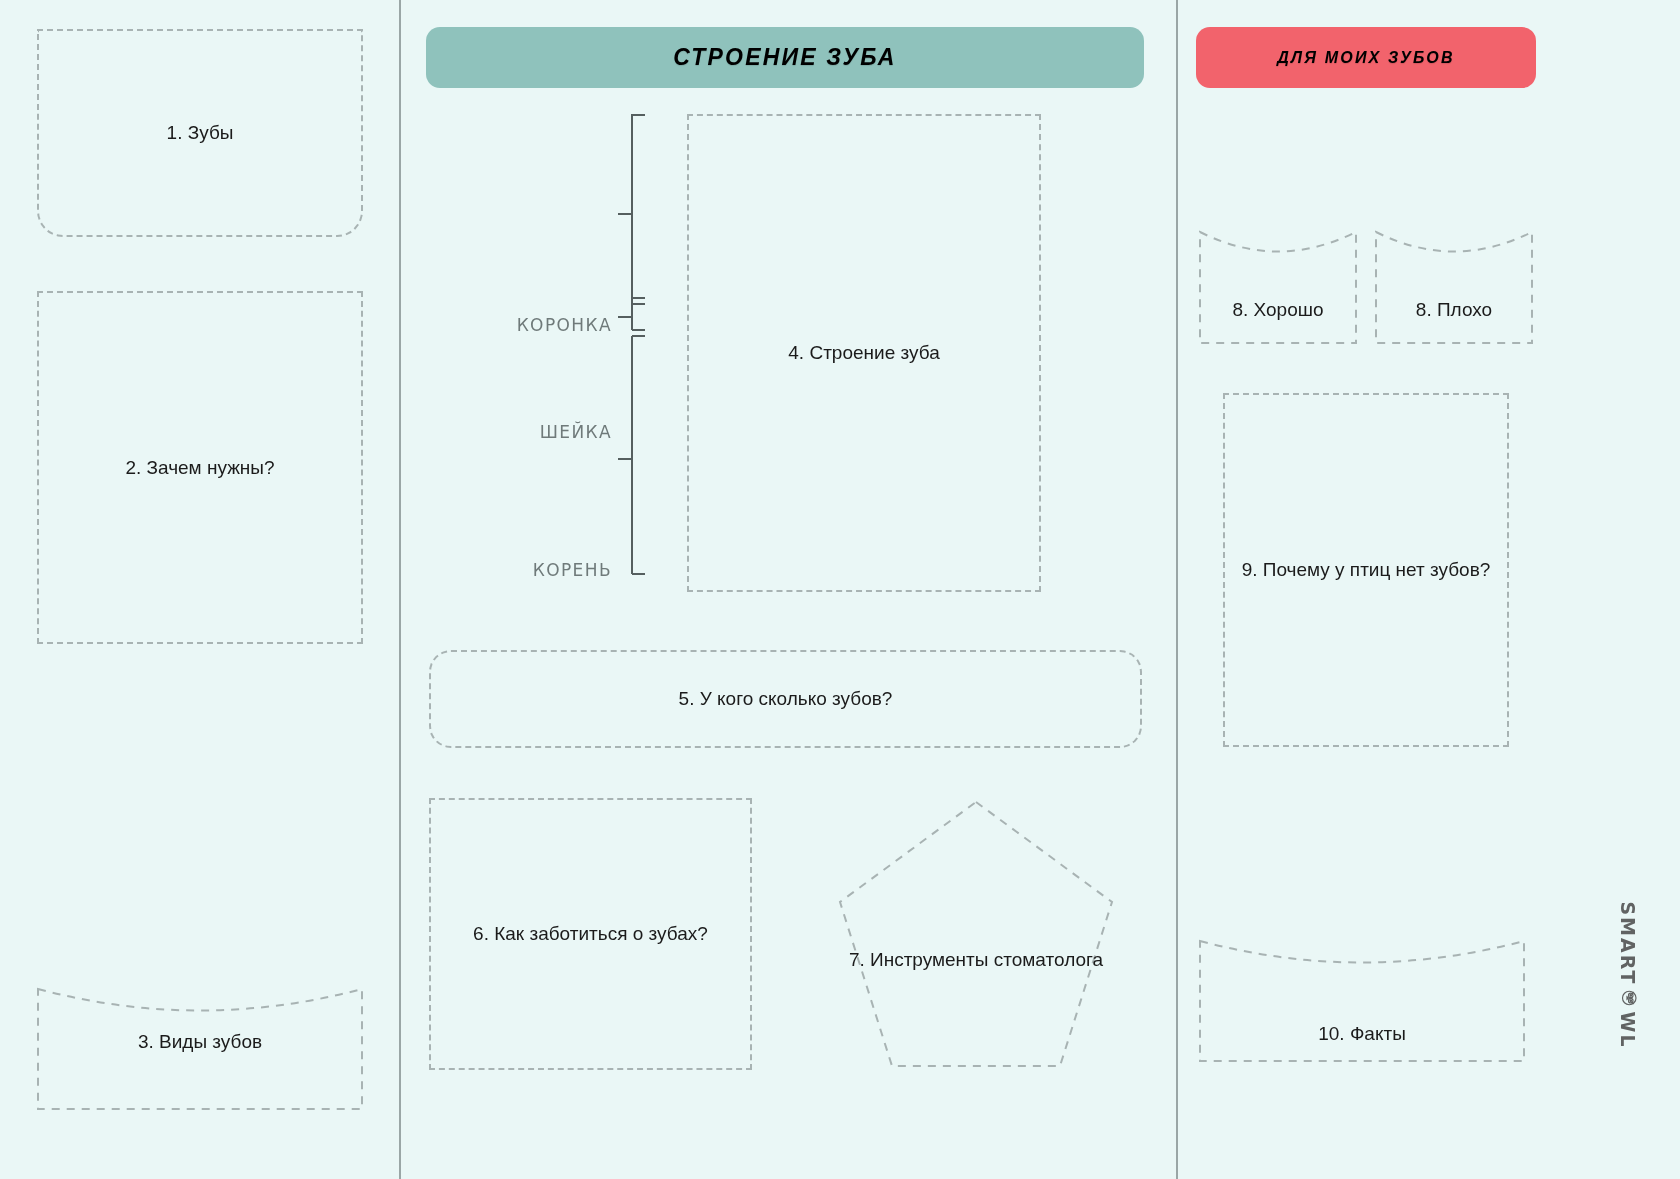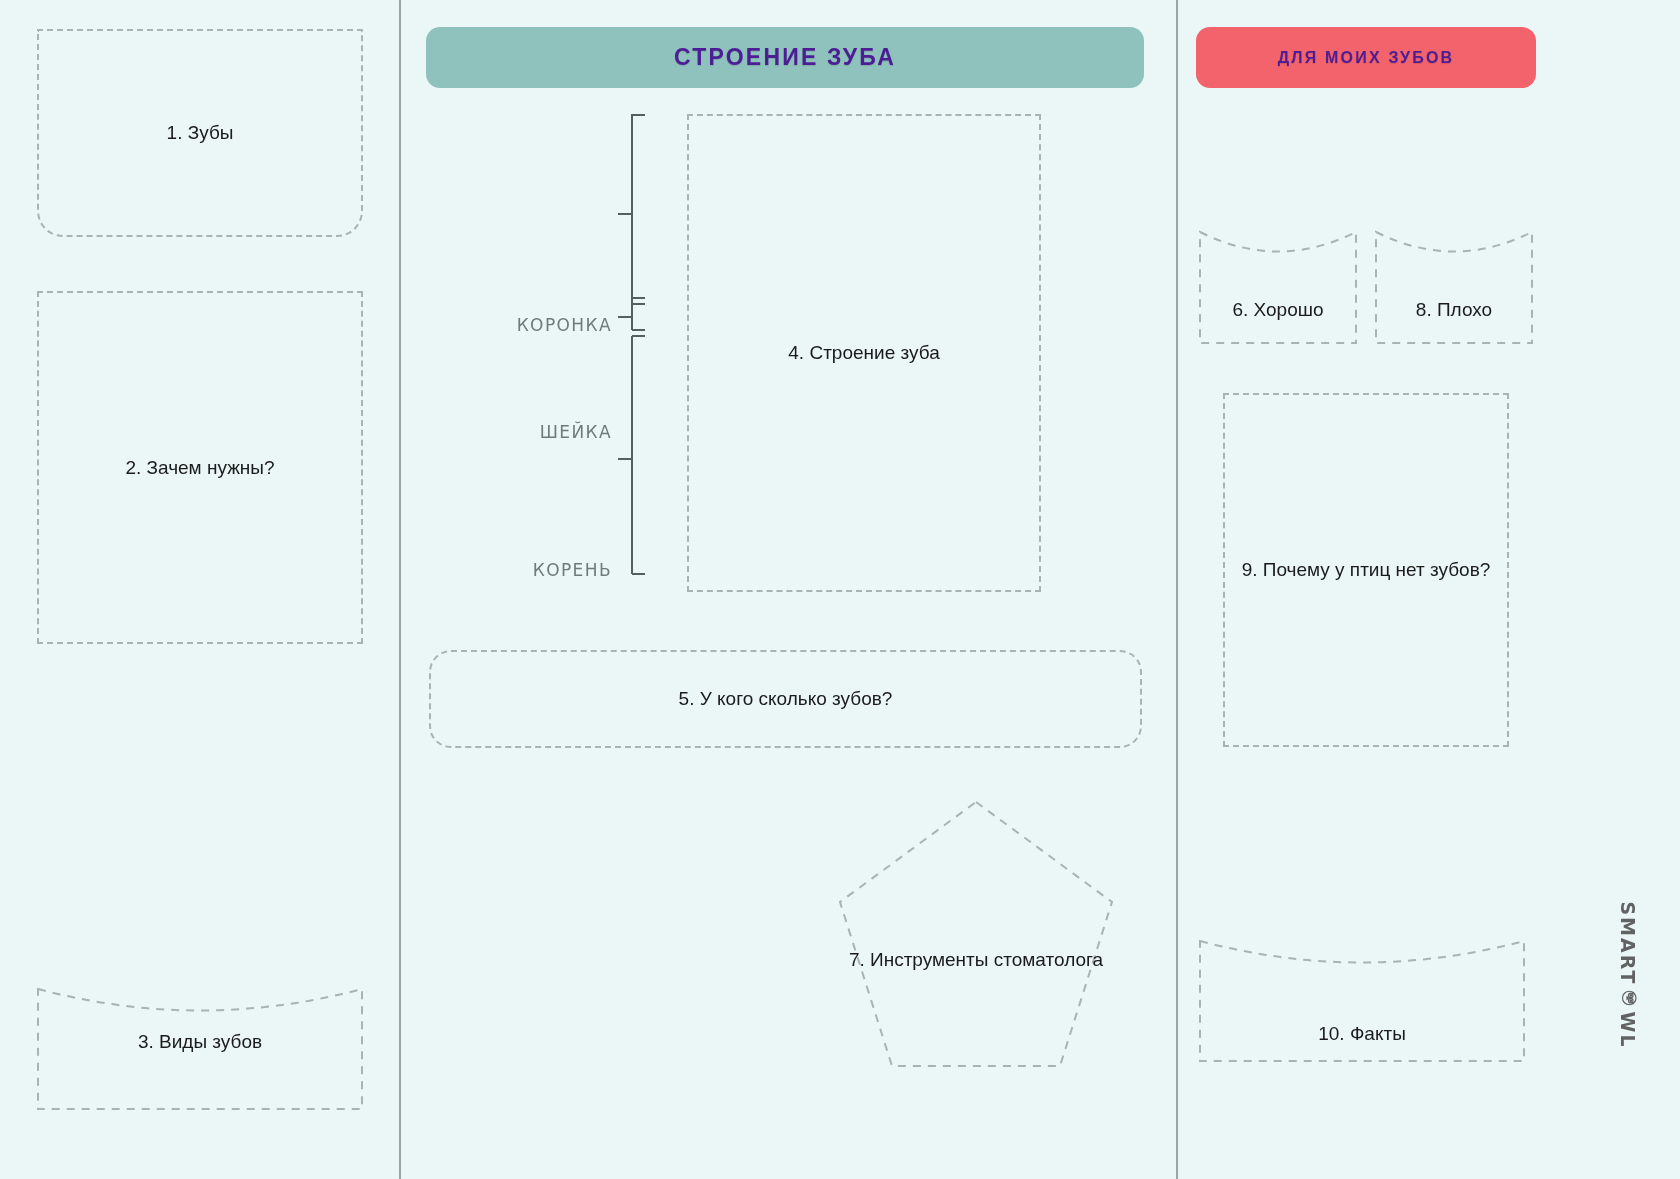--- a/index.html
+++ b/index.html
@@ -21,24 +21,25 @@
   .col{position:absolute;top:0;bottom:0;}
   #col-left{left:0;width:399px;}
   #col-center{left:401px;width:775px;}
   #col-right{left:1178px;width:502px;}
 
   
   .pill{
     position:absolute;
     display:flex;align-items:center;justify-content:center;
     border-radius:14px;
-    color:#4c1d95;
+    color:#000000;
     letter-spacing:2.2px;
     font-weight:700;
     text-shadow:0 1px 1px rgba(0,0,0,.12);
+    font-style:italic;
   }
   #header-center{
     left:426px;top:27px;width:718px;height:61px;
     background:#8fc2bc;font-size:23px;
   }
   #header-right{
     left:1196px;top:27px;width:340px;height:61px;
     background:#f2636c;font-size:16px;
   }
 
@@ -167,35 +168,38 @@
   </div>
 
   <div class="slot rect" id="slot-4">
     <span class="label">4. Строение зуба</span>
   </div>
 
   <div class="slot rect" id="slot-5">
     <span class="label">5. У кого сколько зубов?</span>
   </div>
 
+  <div class="slot rect" id="slot-6">
+    <span class="label">6. Как заботиться о зубах?</span>
+  </div>
 
   <div class="slot svgslot" id="slot-7">
     <svg viewBox="0 0 280 272" preserveAspectRatio="none">
       <polygon points="140,4 276,104 224,268 56,268 4,104" fill="none" stroke="#a8b3b3" stroke-width="2" stroke-dasharray="8 7" vector-effect="non-scaling-stroke"></polygon>
     </svg>
     <span class="label">7. Инструменты стоматолога</span>
   </div>
 
   <div class="col" id="col-right"></div>
 
   <div class="slot svgslot" id="slot-8a">
     <svg viewBox="0 0 158 113" preserveAspectRatio="none">
       <path d="M1,1 Q79,40 157,1 L157,112 L1,112 Z" fill="none" stroke="#a8b3b3" stroke-width="2" stroke-dasharray="8 7" vector-effect="non-scaling-stroke"></path>
     </svg>
-    <span class="label">6. Хорошо</span>
+    <span class="label">8. Хорошо</span>
   </div>
 
   <div class="slot svgslot" id="slot-8b">
     <svg viewBox="0 0 158 113" preserveAspectRatio="none">
       <path d="M1,1 Q79,40 157,1 L157,112 L1,112 Z" fill="none" stroke="#a8b3b3" stroke-width="2" stroke-dasharray="8 7" vector-effect="non-scaling-stroke"></path>
     </svg>
     <span class="label">8. Плохо</span>
   </div>
 
   <div class="slot rect" id="slot-9">

